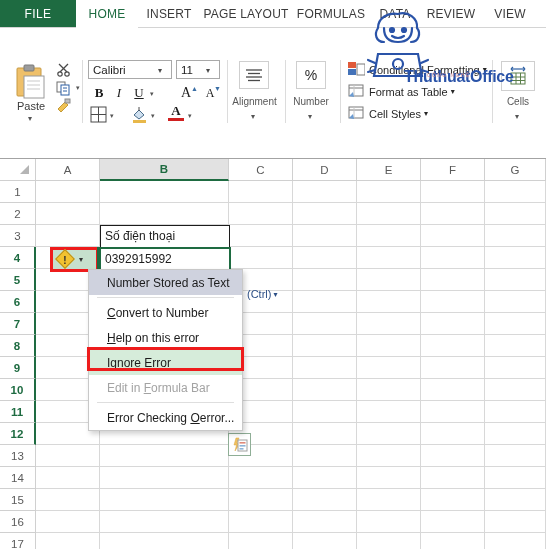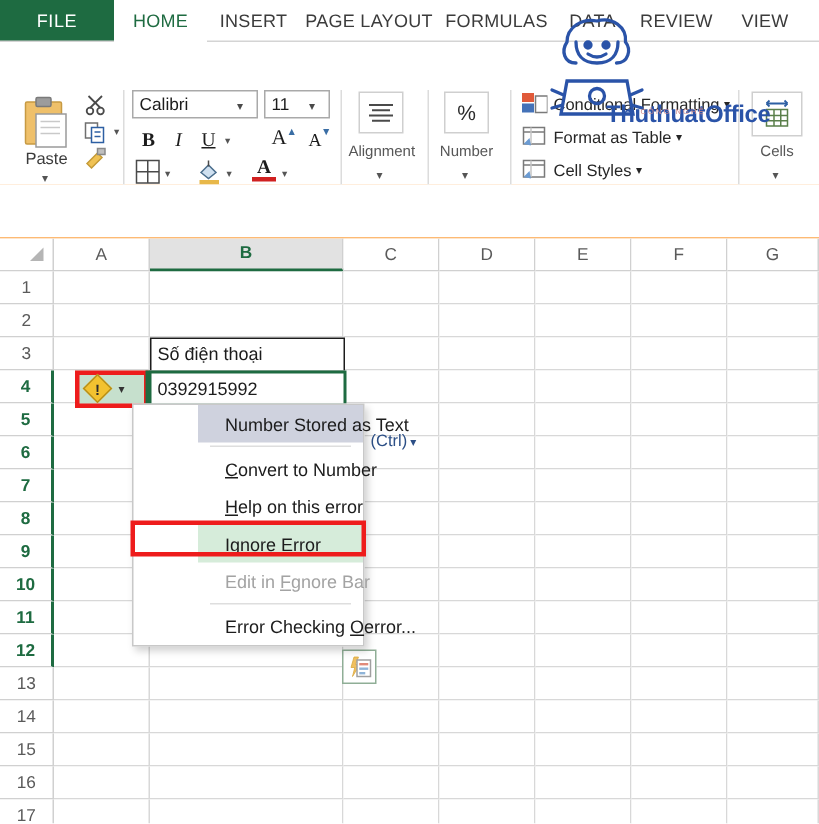--- a/index.html
+++ b/index.html
@@ -3,21 +3,21 @@
 <meta charset="utf-8">
 <style>
   * { box-sizing: border-box; }
   html, body {
     margin: 0; padding: 0;
     width: 546px; height: 549px;
     overflow: hidden;
     background: #fff;
     font-family: "Liberation Sans", sans-serif;
   }
-  #app { position: relative; width: 546px; height: 472px; background: #fdba74; }
+  #app { position: relative; width: 546px; height: 472px; background: #a3a3a3; }
 
   
   .top-rule {
     position: absolute; left: 154px; top: 0; width: 380px; height: 3px;
     background: #e8251f;
   }
 
   
   .tabstrip {
     position: absolute; left: 0; top: 0; width: 546px; height: 28px;
@@ -176,21 +176,20 @@
   
   .ctrl-tag {
     position:absolute; font-size:11px; color:#2c4f86;
     display:flex; align-items:center; gap:2px;
   }
 
   
   .ctxmenu {
     position:absolute; background:#ffffff; border:1px solid #c8c8c8;
     box-shadow: 2px 3px 5px rgba(0,0,0,0.18);
-    padding-left: 43px;
   }
   .ctxitem {
     position:relative; height:25px; display:flex; align-items:center;
     padding-left:18px; font-size:12px; color:#1c1c1c; white-space:nowrap;
   }
   .ctxitem.header { background:#cfd2de; color:#1c1c1c; }
   .ctxitem.disabled { color:#a3a3a3; }
   .ctxitem.hl { background:#d6ecda; }
   .ctxsep { height:1px; background:#dedede; margin:2px 8px; }
   .ctx-red-box {
@@ -622,21 +621,21 @@
           <span class="u">H</span><span>elp on this error</span>
         </span>
       </div>
       <div class="ctxitem hl">
         <span>
           <span class="u">I</span><span>gnore Error</span>
         </span>
       </div>
       <div class="ctxitem disabled">
         <span>
-          Edit in <span class="u">F</span><span>gnore Bar</span>
+          Edit in <span class="u">F</span><span>ormula Bar</span>
         </span>
       </div>
       <div class="ctxsep"></div>
       <div class="ctxitem">
         <span>
           Error Checking <span class="u">O</span><span>error...</span>
         </span>
       </div>
     </div>
 

